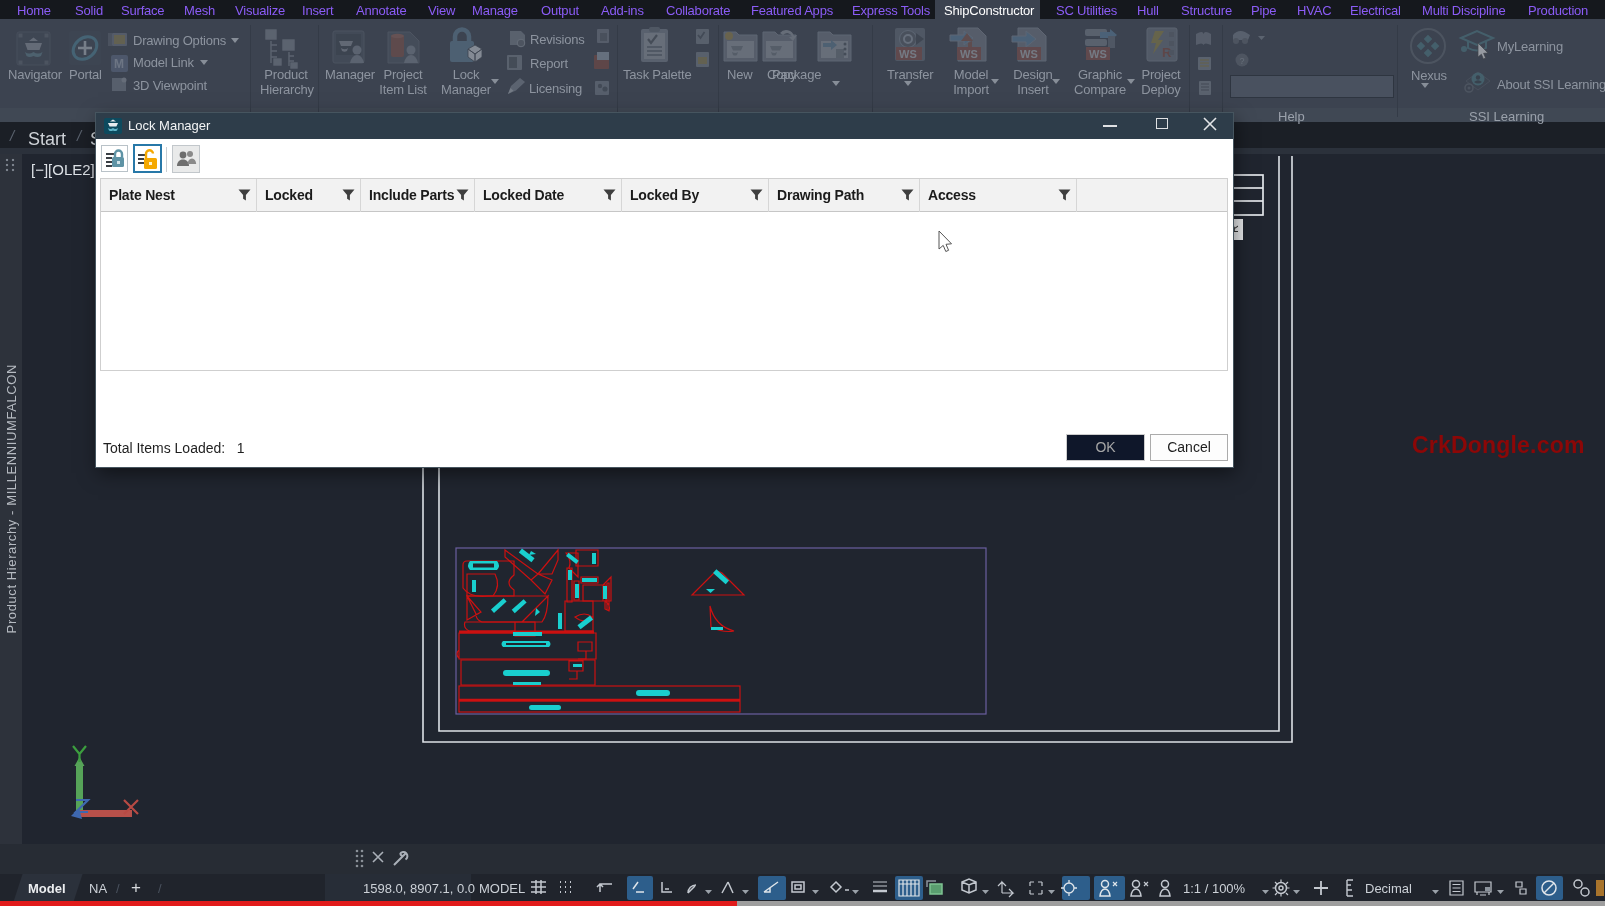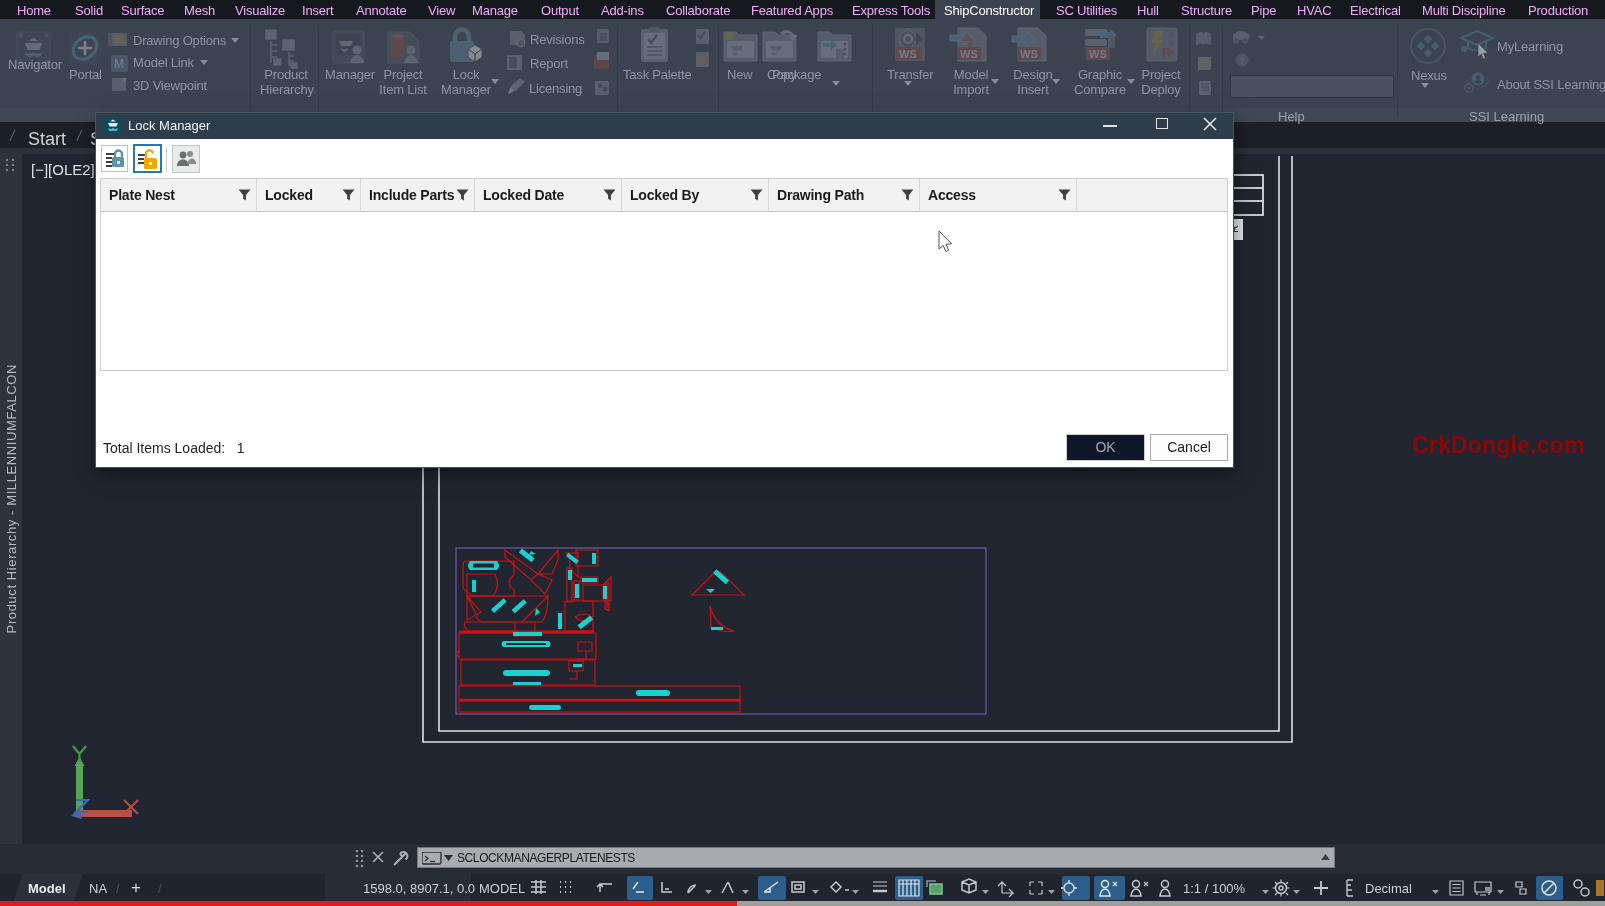--- a/index.html
+++ b/index.html
@@ -1,21 +1,21 @@
 <!DOCTYPE html>
 <html><head>
 <meta charset="utf-8">
 <style>
 * { margin:0; padding:0; box-sizing:border-box; }
 html,body { width:1605px; height:906px; overflow:hidden; background:#20252f;
   font-family:"Liberation Sans", sans-serif; position:relative; }
 .abs { position:absolute; }
 
 #menubar { left:0; top:0; width:1605px; height:19px; background:#15181d; z-index:5; }
-.mi { position:absolute; top:3px; font-size:13px; color:#f0abfc; letter-spacing:-0.2px; white-space:nowrap; }
+.mi { position:absolute; top:3px; font-size:13px; color:#8b5cf6; letter-spacing:-0.2px; white-space:nowrap; }
 
 #ribbon { left:0; top:19px; width:1605px; height:103px; background:#3c4350; z-index:4; }
 #ribbon .strip { position:absolute; left:0; top:89px; width:1605px; height:14px; background:#404854; }
 #ribbon .sep { position:absolute; top:6px; width:1px; height:92px; background:#343b47; }
 .rlbl { position:absolute; color:#8d949f; font-size:13px; letter-spacing:-0.2px; white-space:nowrap; }
 .rlblc { position:absolute; color:#8d949f; font-size:13px; letter-spacing:-0.2px; white-space:nowrap; text-align:center; }
 .ptitle { position:absolute; top:90px; color:#9aa1ab; font-size:13px; white-space:nowrap; }
 .dd { position:absolute; width:0; height:0; border-left:4px solid transparent; border-right:4px solid transparent; border-top:5px solid #878e98; }
 
 #tabbar { left:0; top:122px; width:1605px; height:32px; background:#1b1f26; z-index:3; }
@@ -392,21 +392,21 @@
 
   <g>
     <path d="M1466 62 l12 -9 l12 9 l-12 9 z" fill="#3d4551" stroke="#525a66"></path>
     <circle cx="1478" cy="60" r="6.5" fill="#4d7a85"></circle>
         <circle cx="1478" cy="58.5" r="2.2" fill="#36414b"></circle>
         <path d="M1474 63 q4 -3.5 8 0 q-4 3 -8 0" fill="#36414b"></path>
     <circle cx="1469" cy="69" r="4" fill="none" stroke="#5c646f" stroke-width="1.6"></circle>
         <circle cx="1469" cy="69" r="1.5" fill="#5c646f"></circle>
   </g>
 </svg>
-<span class="rlbl" style="left:8px;top:38px">Navigator</span>
+<span class="rlbl" style="left:8px;top:48px">Navigator</span>
 <span class="rlbl" style="left:69px;top:48px">Portal</span>
 <span class="rlbl" style="left:133px;top:14px">Drawing Options</span>
 <span class="rlbl" style="left:133px;top:36px">Model Link</span>
 <span class="rlbl" style="left:133px;top:59px">3D Viewpoint</span>
 <div class="dd" style="left:231px;top:19px"></div>
 <div class="dd" style="left:200px;top:41px"></div>
 <span class="rlblc" style="left:260px;top:48px;width:52px">Product<br>Hierarchy</span>
 <span class="rlbl" style="left:325px;top:48px">Manager</span>
 <span class="rlblc" style="left:375px;top:48px;width:56px">Project<br>Item List</span>
 <span class="rlblc" style="left:438px;top:48px;width:56px">Lock<br>Manager</span>
@@ -461,35 +461,20 @@
     <circle cx="357" cy="17" r="1.3"></circle>
         <circle cx="362" cy="17" r="1.3"></circle>
     <circle cx="357" cy="22" r="1.3"></circle>
         <circle cx="362" cy="22" r="1.3"></circle>
   </g>
   <g stroke="#aab0b8" stroke-width="1.6" fill="none">
     <path d="M373 8 l10 10 m0 -10 l-10 10"></path>
     <path d="M394 21 l8.5 -8.5 M400 10 a4 4 0 1 1 5.5 5.5 M400 10 l2.5 2.5 l3 -3" stroke-width="2"></path>
   </g>
 </svg>
-<div id="cmdfield">
-<svg class="abs" style="left:4px;top:4px" width="20" height="13">
-  <rect x="0" y="0" width="19" height="12" rx="1.5" fill="none" stroke="#2a2c30" stroke-width="1.3"></rect>
-  <path d="M3 4 l3 2.5 l-3 2.5" fill="none" stroke="#2a2c30" stroke-width="1.2"></path>
-        <path d="M8 9.5 h5" stroke="#2a2c30" stroke-width="1.2"></path>
-</svg>
-
-<svg class="abs" style="left:26px;top:7px" width="10" height="7">
-        <path d="M0 0 h9 l-4.5 6 z" fill="#2a2c30"></path>
-      </svg>
-<span style="position:absolute;left:39px;top:3px;font-size:12px;letter-spacing:-0.4px;color:#17181a">SCLOCKMANAGERPLATENESTS</span>
-<svg class="abs" style="left:903px;top:6px" width="10" height="7">
-        <path d="M0 6 h9 l-4.5 -6 z" fill="#3a3e44"></path>
-      </svg>
-</div>
 </div>
 
 <div class="abs" id="statusbar">
 <div class="abs" style="left:18px;top:0;width:60px;height:28px;background:#2b313b;transform:skewX(-18deg)"></div>
 <span class="sbt" style="left:28px;font-weight:bold;color:#eceef0">Model</span>
 <span class="sbt" style="left:89px">NA</span>
 <span class="sbt" style="left:116px;color:#4a525e">/</span>
 <span class="sbt" style="left:131px;font-size:17px;top:4px;color:#d8dbde">+</span>
 <span class="sbt" style="left:158px;color:#4a525e">/</span>
 <div class="abs" style="left:325px;top:0;width:146px;height:28px;background:#272d37"></div>

